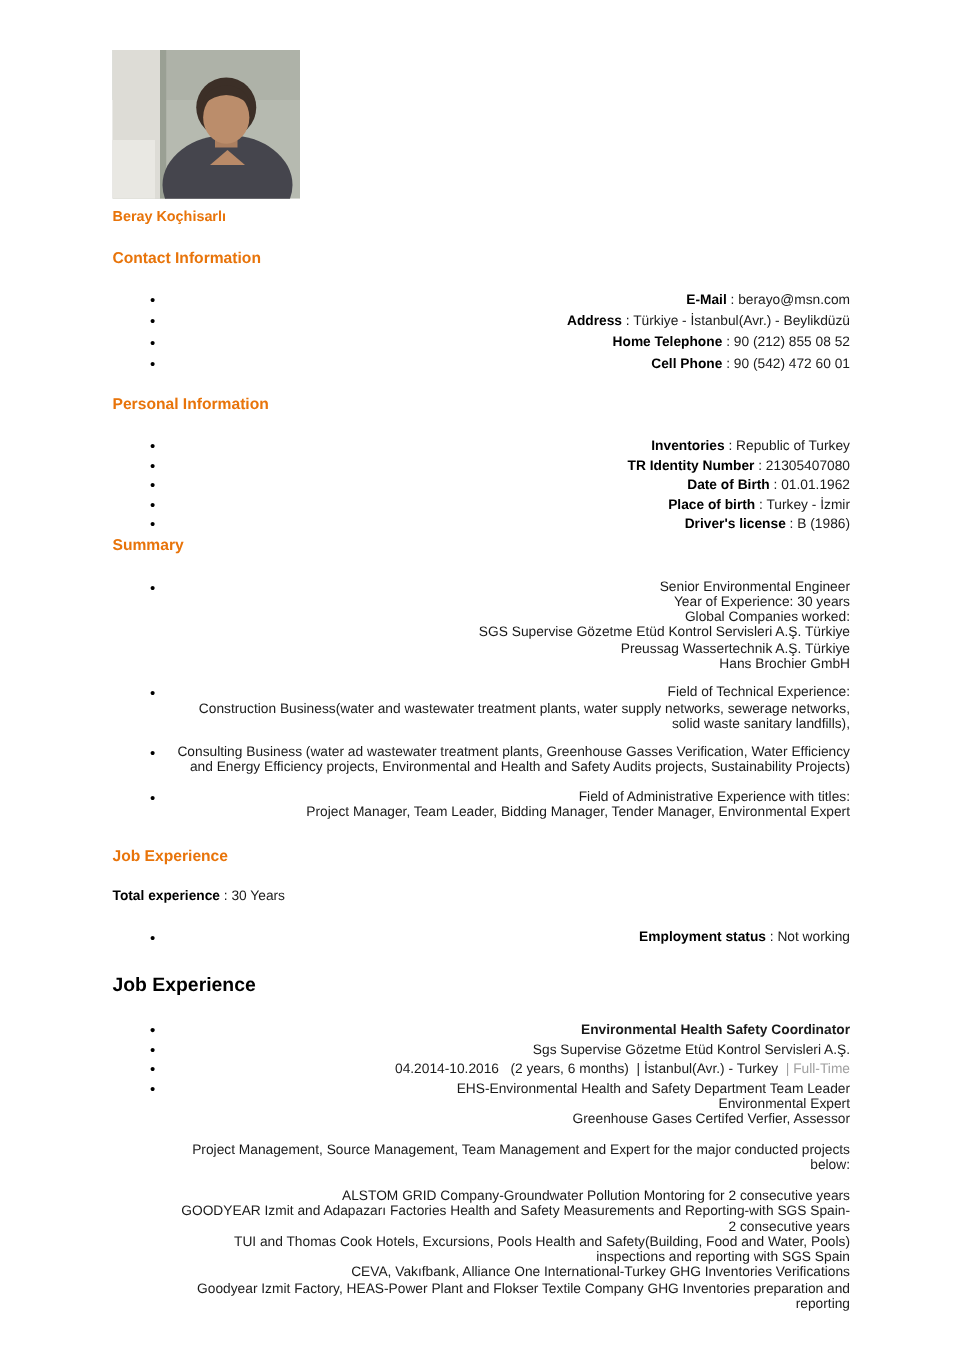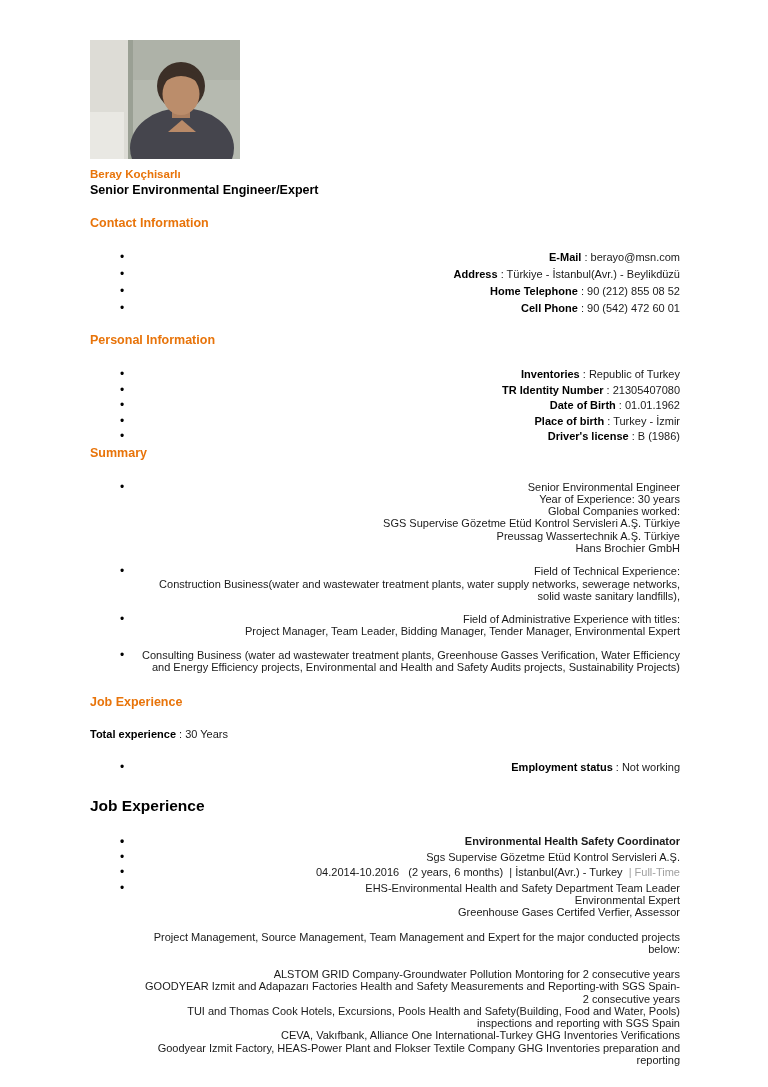--- a/index.html
+++ b/index.html
@@ -100,21 +100,20 @@
     <rect x="0" y="72" width="34" height="47" fill="#e9e8e3"></rect>
     <ellipse cx="92" cy="108" rx="52" ry="40" fill="#45454d"></ellipse>
     <rect x="82" y="62" width="18" height="16" fill="#ab7f60"></rect>
     <path d="M92 80 L78 92 L106 92 Z" fill="#b98a68"></path>
     <circle cx="91" cy="46" r="24" fill="#3c2f27"></circle>
     <ellipse cx="91" cy="54" rx="18.5" ry="21" fill="#bb8d6b"></ellipse>
     <path d="M72 44 Q91 28 110 44 Q108 30 91 28 Q74 30 72 44 Z" fill="#3c2f27"></path>
   </svg>
 
   <div class="name">Beray Koçhisarlı</div>
-  <div class="job-title">Senior Environmental Engineer/Expert</div>
 
   <div class="section-heading h-contact">Contact Information</div>
   <ul class="bullets contact-list">
     <li><b class="field-label">E-Mail</b><span> : berayo@msn.com</span></li>
     <li><b class="field-label">Address</b><span> : Türkiye - İstanbul(Avr.) - Beylikdüzü</span></li>
     <li><b class="field-label">Home Telephone</b><span> : 90 (212) 855 08 52</span></li>
     <li><b class="field-label">Cell Phone</b><span> : 90 (542) 472 60 01</span></li>
   </ul>
 
   <div class="section-heading h-personal">Personal Information</div>
@@ -129,23 +128,23 @@
   <div class="section-heading h-summary">Summary</div>
   <ul class="bullets summary-list">
     <li><span class="multiline">Senior Environmental Engineer
 Year of Experience: 30 years
 Global Companies worked:
 SGS Supervise Gözetme Etüd Kontrol Servisleri A.Ş. Türkiye
 Preussag Wassertechnik A.Ş. Türkiye
 Hans Brochier GmbH</span></li>
     <li><span class="multiline">Field of Technical Experience:
 Construction Business(water and wastewater treatment plants, water supply networks, sewerage networks, solid waste sanitary landfills),</span></li>
+    <li><span class="multiline">Consulting Business (water ad wastewater treatment plants, Greenhouse Gasses Verification, Water Efficiency and Energy Efficiency projects, Environmental and Health and Safety Audits projects, Sustainability Projects)</span></li>
     <li><span class="multiline">Field of Administrative Experience with titles:
 Project Manager, Team Leader, Bidding Manager, Tender Manager, Environmental Expert</span></li>
-    <li><span class="multiline">Consulting Business (water ad wastewater treatment plants, Greenhouse Gasses Verification, Water Efficiency and Energy Efficiency projects, Environmental and Health and Safety Audits projects, Sustainability Projects)</span></li>
   </ul>
 
   <div class="section-heading h-job">Job Experience</div>
   <div class="total-line">
     <b class="field-label">Total experience</b><span> : 30 Years</span>
   </div>
   <ul class="bullets employment-list">
     <li><b class="field-label">Employment status</b><span> : Not working</span></li>
   </ul>
 

